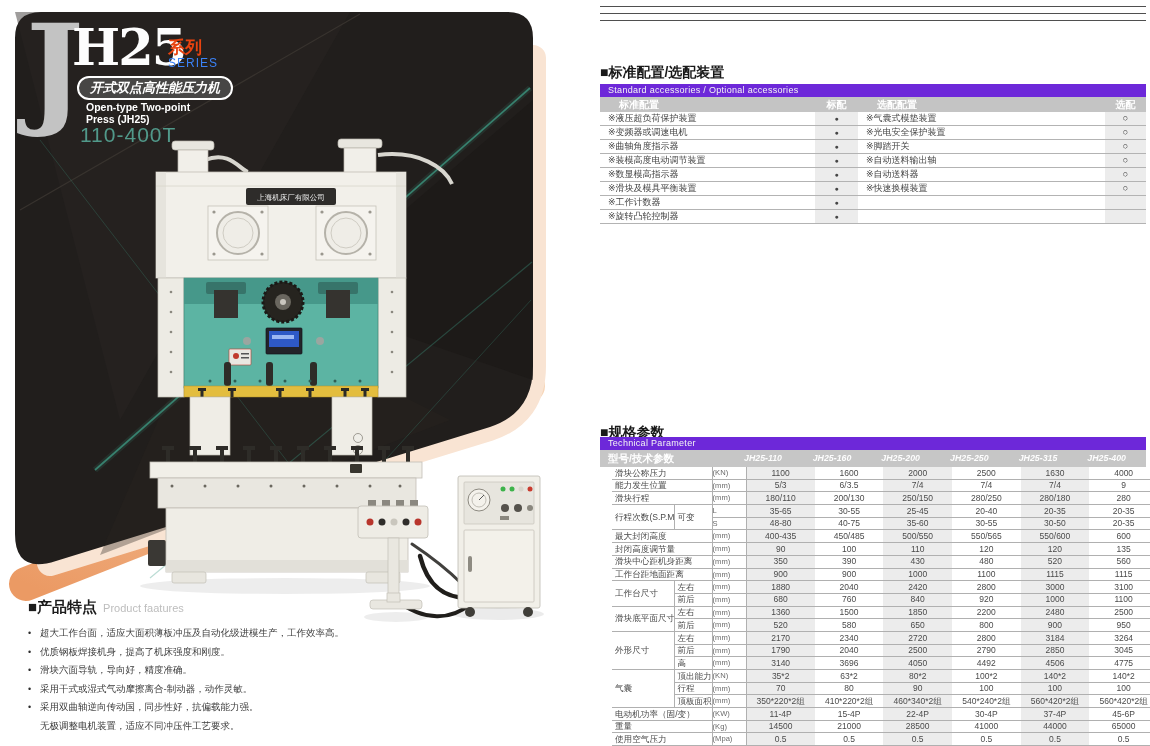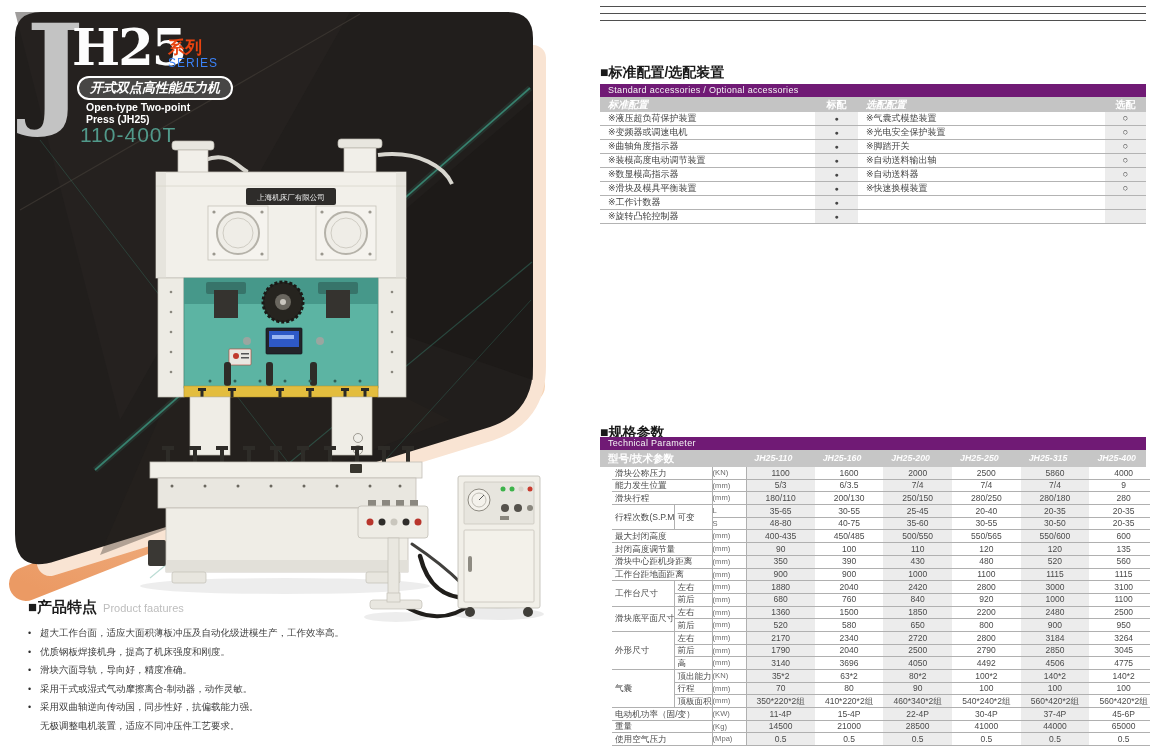--- a/index.html
+++ b/index.html
@@ -23,37 +23,37 @@
   .features{position:absolute;left:28px;top:598px;width:540px;}
   .features .ft-title{font-size:15px;font-weight:bold;color:#1c1c1c;}
   .features .ft-title-en{font-size:11px;color:#bdbdbd;font-weight:normal;margin-left:6px;}
   .features ul{list-style:none;margin:7px 0 0 0;padding:0;}
   .features li{font-size:9.5px;color:#3c3c3c;line-height:17.6px;white-space:nowrap;}
   .features li .bdot{display:inline-block;width:12px;color:#2d2d2d;font-size:9px;}
   .features .extra{padding-left:12px;}
   
   .rule{position:absolute;left:600px;width:546px;height:1.3px;background:#4f4f4f;}
   .sec-title{position:absolute;left:600px;font-size:14px;font-weight:bold;color:#191919;}
-  .graybar{position:absolute;left:600px;width:546px;height:13px;background:#701a75;color:#f4f4f4;
+  .graybar{position:absolute;left:600px;width:546px;height:13px;background:#6d28d9;color:#f4f4f4;
            font-size:9px;line-height:13px;padding-left:8px;box-sizing:border-box;letter-spacing:.3px;}
   
   .acc{position:absolute;left:600px;top:97px;width:546px;}
   .acc-head,.acc-row{display:grid;grid-template-columns:215px 43px 247px 41px;}
   .acc-head{background:#c4c4c4;color:#fff;font-size:10px;font-weight:bold;height:15px;line-height:15px;}
-  .acc-head .h1,.acc-head .h3{padding-left:8px;font-style:italic;}
+  .acc-head .h1,.acc-head .h3{padding-left:19px;}
   .acc-head .h2,.acc-head .h4{text-align:center;}
   .acc-row{height:13px;line-height:13px;font-size:9px;color:#454545;border-bottom:1px solid #b3b3b3;}
   .acc-row .c1,.acc-row .c3{padding-left:8px;white-space:nowrap;overflow:hidden;}
   .acc-row .mark{text-align:center;background:#ececec;}
   .acc-row .m-std{font-size:7px;}
   .acc-row .m-opt{font-size:9px;font-weight:bold;color:#333;}
   
   .spec-head{position:absolute;left:600px;top:450px;width:546px;height:17px;background:#c6c6c6;display:flex;gap:10px;}
   .spec-head .sh-label{flex:0 0 134px;color:#fff;font-weight:bold;font-size:10.5px;line-height:17px;padding-left:8px;box-sizing:border-box;}
-  .spec-head .sh-model{flex:1;color:#fdfdfd;font-style:italic;font-size:8.8px;line-height:17px;text-align:center;font-weight:bold;}
+  .spec-head .sh-model{flex:1;color:#fdfdfd;font-style:italic;font-size:8.8px;line-height:17px;text-align:left;font-weight:bold;}
   .spec-wrap{position:absolute;left:600px;top:467px;width:546px;margin-left:12px;}
   table.spec{border-collapse:collapse;table-layout:fixed;width:546px;font-size:8.5px;color:#4a4a4a;}
   table.spec td{border-bottom:0.9px solid #b0b0b0;height:11.7px;line-height:1;padding:0;overflow:hidden;white-space:nowrap;}
   table.spec td.lab{text-align:left;padding-left:3px;border-right:0.9px solid #b0b0b0;font-size:8.6px;}
   table.spec td.sub{text-align:left;padding-left:3px;border-right:0.9px solid #b0b0b0;}
   table.spec td.unit{font-size:7.6px;color:#6b6b6b;border-right:0.9px solid #b0b0b0;}
   table.spec td.val{text-align:center;}
   table.spec td.sh{background:#ececec;}
 </style>
 </head>
@@ -415,21 +415,21 @@
           <col style="width:68.6px">
       </colgroup>
       <tbody>
           <tr>
             <td class="lab" colspan="2">滑块公称压力</td>
             <td class="unit">(KN)</td>
             <td class="val sh">1100</td>
             <td class="val">1600</td>
             <td class="val sh">2000</td>
             <td class="val">2500</td>
-            <td class="val sh">5860</td>
+            <td class="val sh">1630</td>
             <td class="val">4000</td>
           </tr>
           <tr>
             <td class="lab" colspan="2">能力发生位置</td>
             <td class="unit">(mm)</td>
             <td class="val sh">5/3</td>
             <td class="val">6/3.5</td>
             <td class="val sh">7/4</td>
             <td class="val">7/4</td>
             <td class="val sh">7/4</td>

